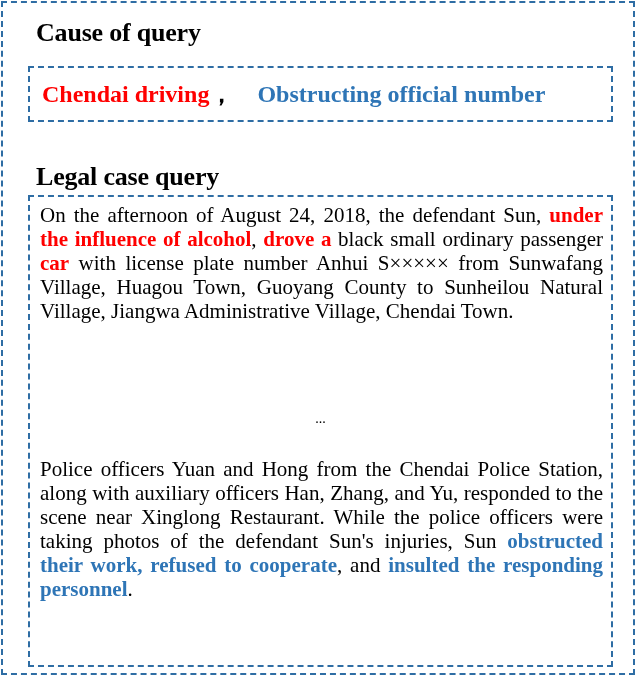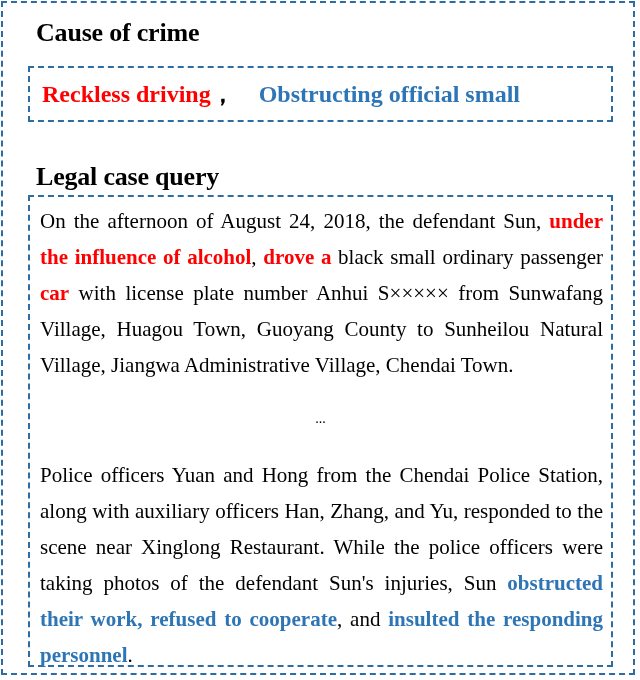--- a/index.html
+++ b/index.html
@@ -23,39 +23,39 @@
   }
   .causes {
     position: absolute; left: 12px; top: 10px; white-space: nowrap;
     font-family: "Liberation Serif", serif; font-weight: bold; font-size: 24px;
   }
   .red { color: #ff0000; }
   .blue { color: #2e75b6; }
   .sep { color: #000; margin-right: 24px; }
   .para {
     position: absolute; left: 10px; width: 563px;
-    font-family: "Liberation Serif", serif; font-size: 21px; line-height: 36px;
+    font-family: "Liberation Serif", serif; font-size: 21px; line-height: 24px;
     color: #000; text-align: justify; text-align-last: left;
   }
   .para b { font-weight: bold; }
   .ellipsis {
     position: absolute; left: 0; width: 100%; text-align: center;
     font-family: "Liberation Serif", serif; font-size: 14px; color: #000;
   }
 </style>
 </head>
 <body>
 
 <div class="outer"></div>
 
-<div class="heading" style="top:18px;">Cause of crime</div>
+<div class="heading" style="top:18px;">Cause of query</div>
 
 <div class="box" style="top:66px; height:56px;">
   <div class="causes">
-    <span class="red">Reckless driving</span><span class="sep">，</span><span class="blue">Obstructing official small</span>
+    <span class="red">Chendai driving</span><span class="sep">，</span><span class="blue">Obstructing official number</span>
   </div>
 </div>
 
 <div class="heading" style="top:162px;">Legal case query</div>
 
 <div class="box" style="top:195px; height:472px;">
   <div class="para" style="top:6px;"><span>On the afternoon of August 24, 2018, the defendant Sun, </span><b class="red">under the influence of alcohol</b><span>, </span><b class="red">drove a</b><span> black small ordinary passenger </span><b class="red">car</b><span> with license plate number Anhui S×××××  from Sunwafang Village, Huagou Town, Guoyang County to Sunheilou Natural Village, Jiangwa Administrative Village, Chendai Town.</span></div>
 
   <div class="ellipsis" style="top:214px;">...</div>
 

